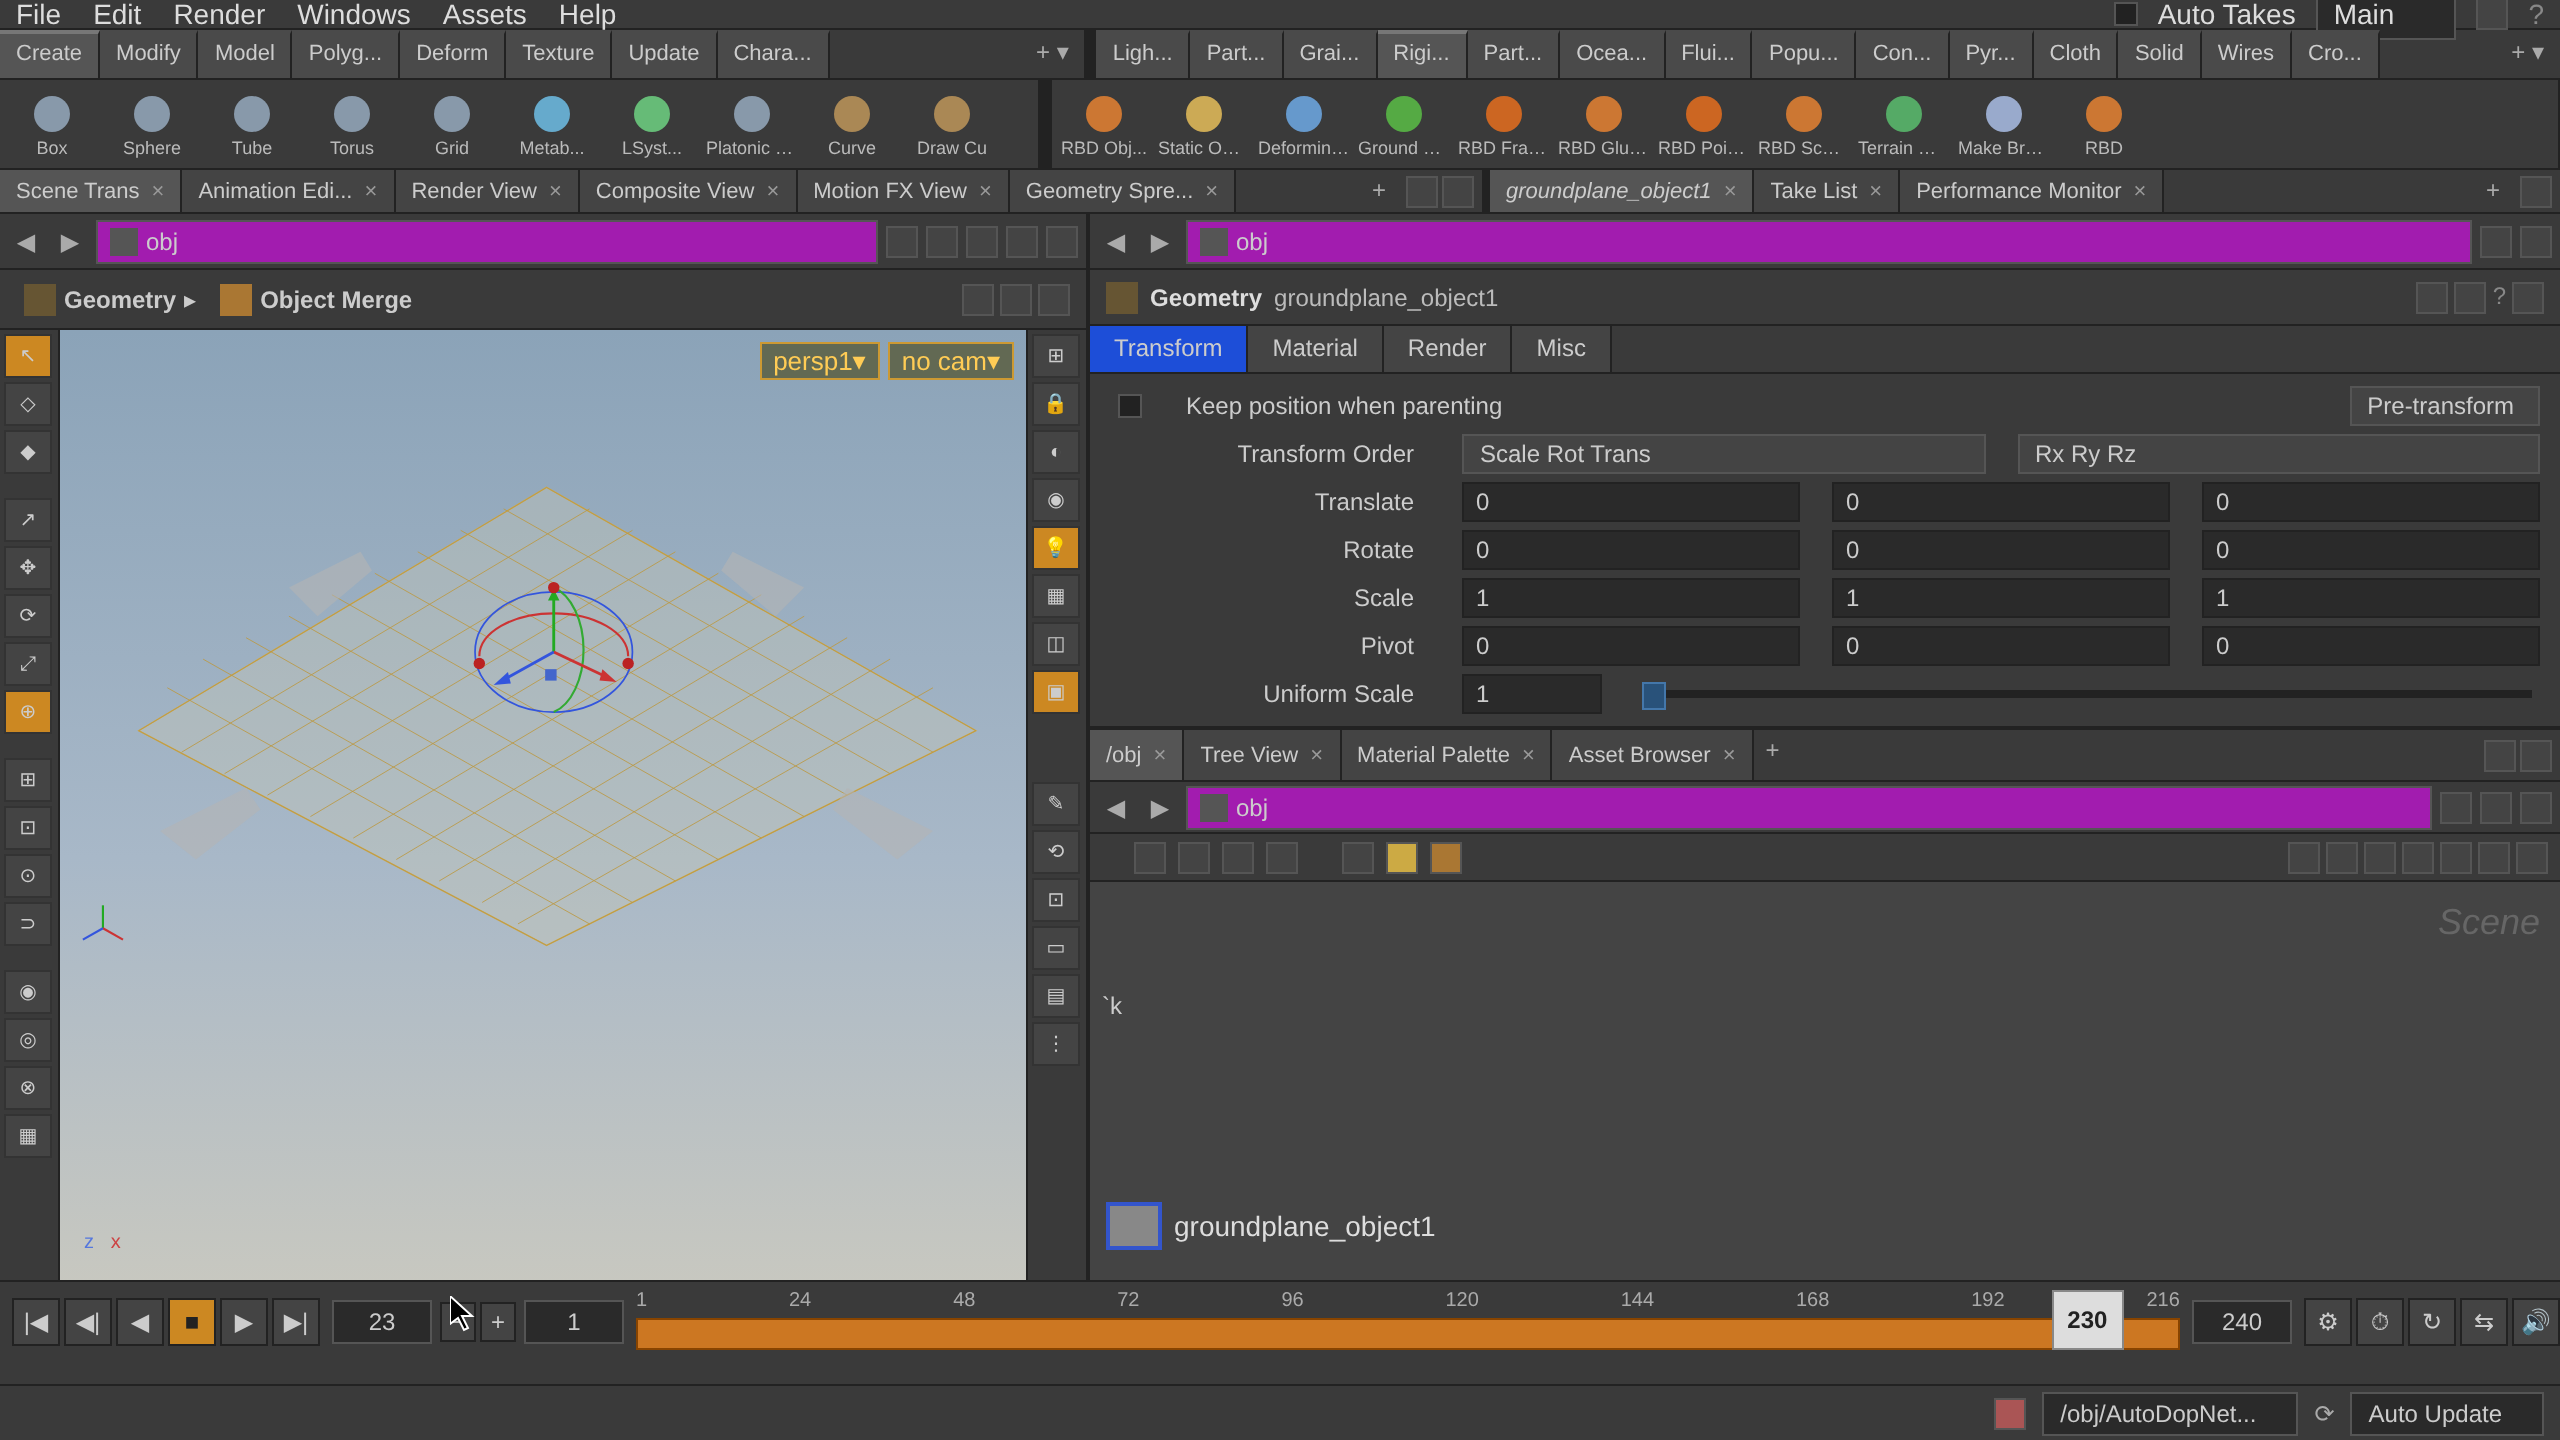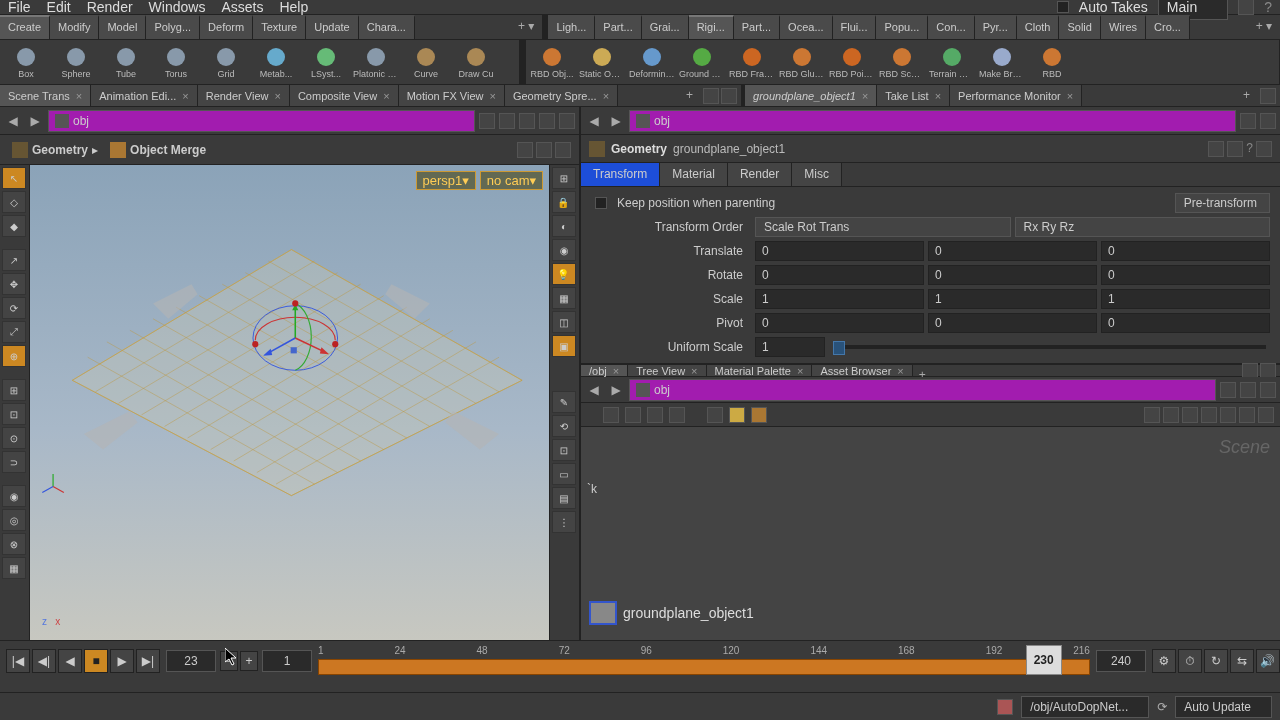--- a/index.html
+++ b/index.html
@@ -45,27 +45,27 @@
 .vp-lbl { background:rgba(80,80,40,0.7); border:1px solid #cc9933; color:#ffcc55; padding:1px 6px; font-size:13px; }
 .grid3d { position:absolute; inset:0; }
 .axis { position:absolute; bottom:18px; left:12px; font-size:10px; }
 .rightpane { flex:1; display:flex; flex-direction:column; }
 .parmhead { height:28px; background:#3a3a3a; display:flex; align-items:center; gap:6px; padding:4px 8px; border-bottom:1px solid #222; }
 .parmhead .ttl { font-weight:bold; color:#ddd; }
 .parmtabs { height:24px; display:flex; background:#3a3a3a; border-bottom:1px solid #222; }
 .ptab { padding:4px 12px; background:#444; border-right:1px solid #222; font-size:12px; cursor:pointer; }
 .ptab.active { background:#1d4ed8; }
 .parmbody { padding:6px 10px; background:#3a3a3a; display:flex; flex-direction:column; gap:4px; }
-.prow { display:flex; align-items:center; gap:4px; }
+.prow { display:flex; align-items:center; gap:16px; }
 .plabel { width:160px; text-align:right; padding-right:8px; color:#ccc; font-size:12px; }
 .pfield { flex:1; background:#2a2a2a; border:1px solid #222; padding:2px 6px; color:#ccc; font-size:12px; }
 .pdrop { background:#444; border:1px solid #555; padding:2px 12px 2px 8px; font-size:12px; position:relative; }
 .slider { flex:1; height:4px; background:#222; position:relative; margin:0 4px; }
 .slider::after { content:''; position:absolute; left:0; top:-4px; width:10px; height:12px; background:#29527a; border:1px solid #4477aa; }
-.nettabs { height:14px; display:flex; background:#3a3a3a; border-top:2px solid #222; border-bottom:1px solid #222; }
+.nettabs { height:28px; display:flex; background:#3a3a3a; border-top:2px solid #222; border-bottom:1px solid #222; }
 .netbody { flex:1; background:#444; position:relative; }
 .netlabel { position:absolute; top:10px; right:10px; color:#666; font-size:18px; font-style:italic; }
 .netnode { position:absolute; bottom:20px; left:8px; display:flex; align-items:center; gap:6px; }
 .netnode .nico { width:28px; height:24px; background:#888; border:2px solid #3355cc; }
 .nettool { height:24px; background:#3a3a3a; display:flex; align-items:center; gap:6px; padding:2px 6px; border-bottom:1px solid #222; }
 .timeline { position:absolute; bottom:40px; left:0; right:0; height:40px; background:#3a3a3a; display:flex; align-items:center; border-top:1px solid #222; }
 .playbtns { display:flex; gap:2px; padding:0 6px; }
 .pbtn { width:24px; height:24px; background:#444; border:1px solid #222; display:flex; align-items:center; justify-content:center; cursor:pointer; color:#ccc; }
 .pbtn.on { background:#cc8822; color:#222; }
 .framebox { width:50px; background:#2a2a2a; border:1px solid #555; padding:3px 4px; color:#ccc; text-align:center; font-size:12px; }

